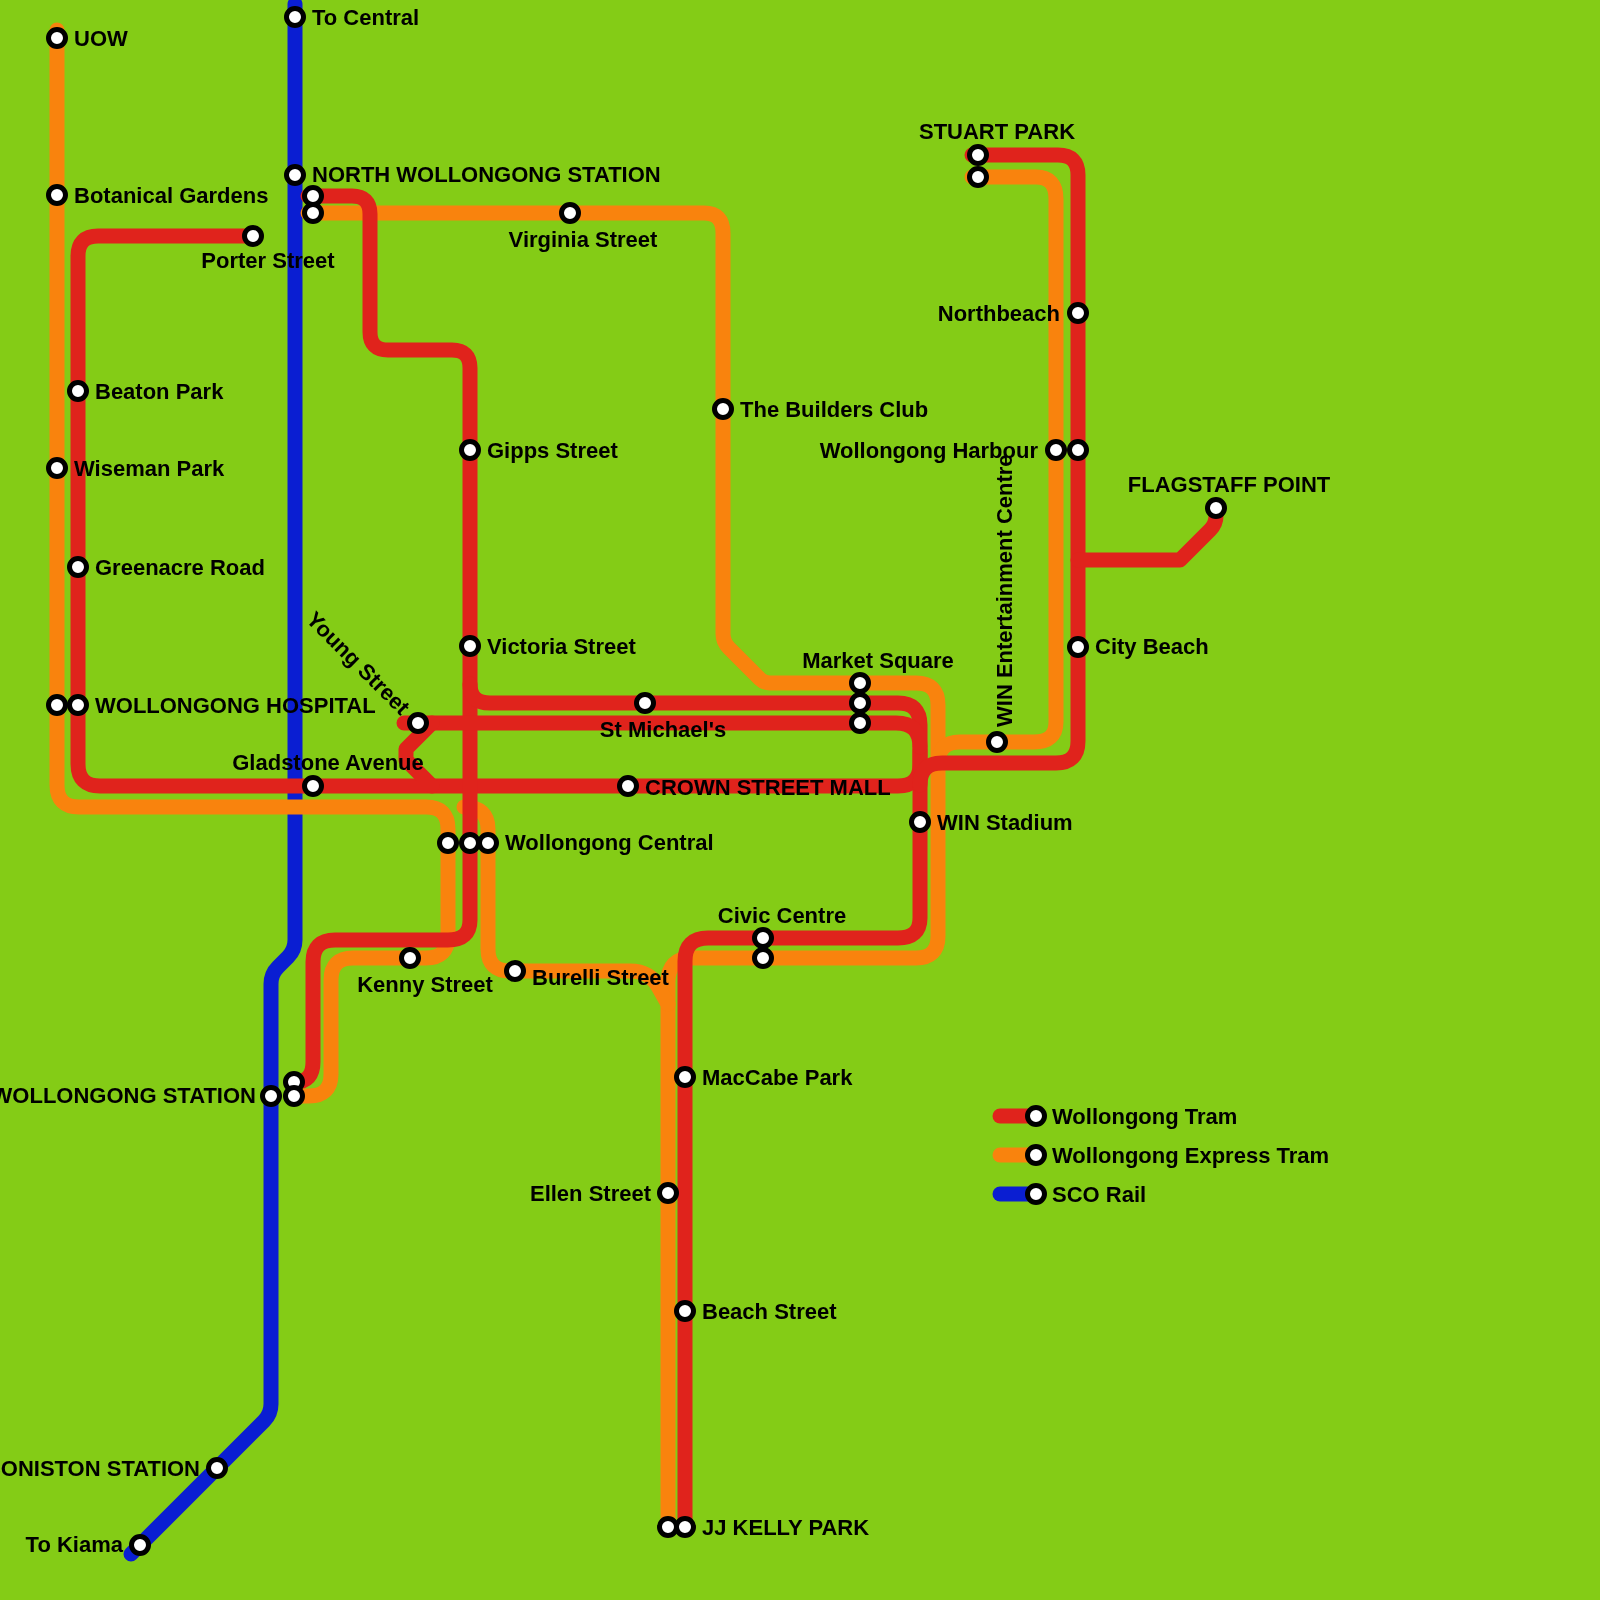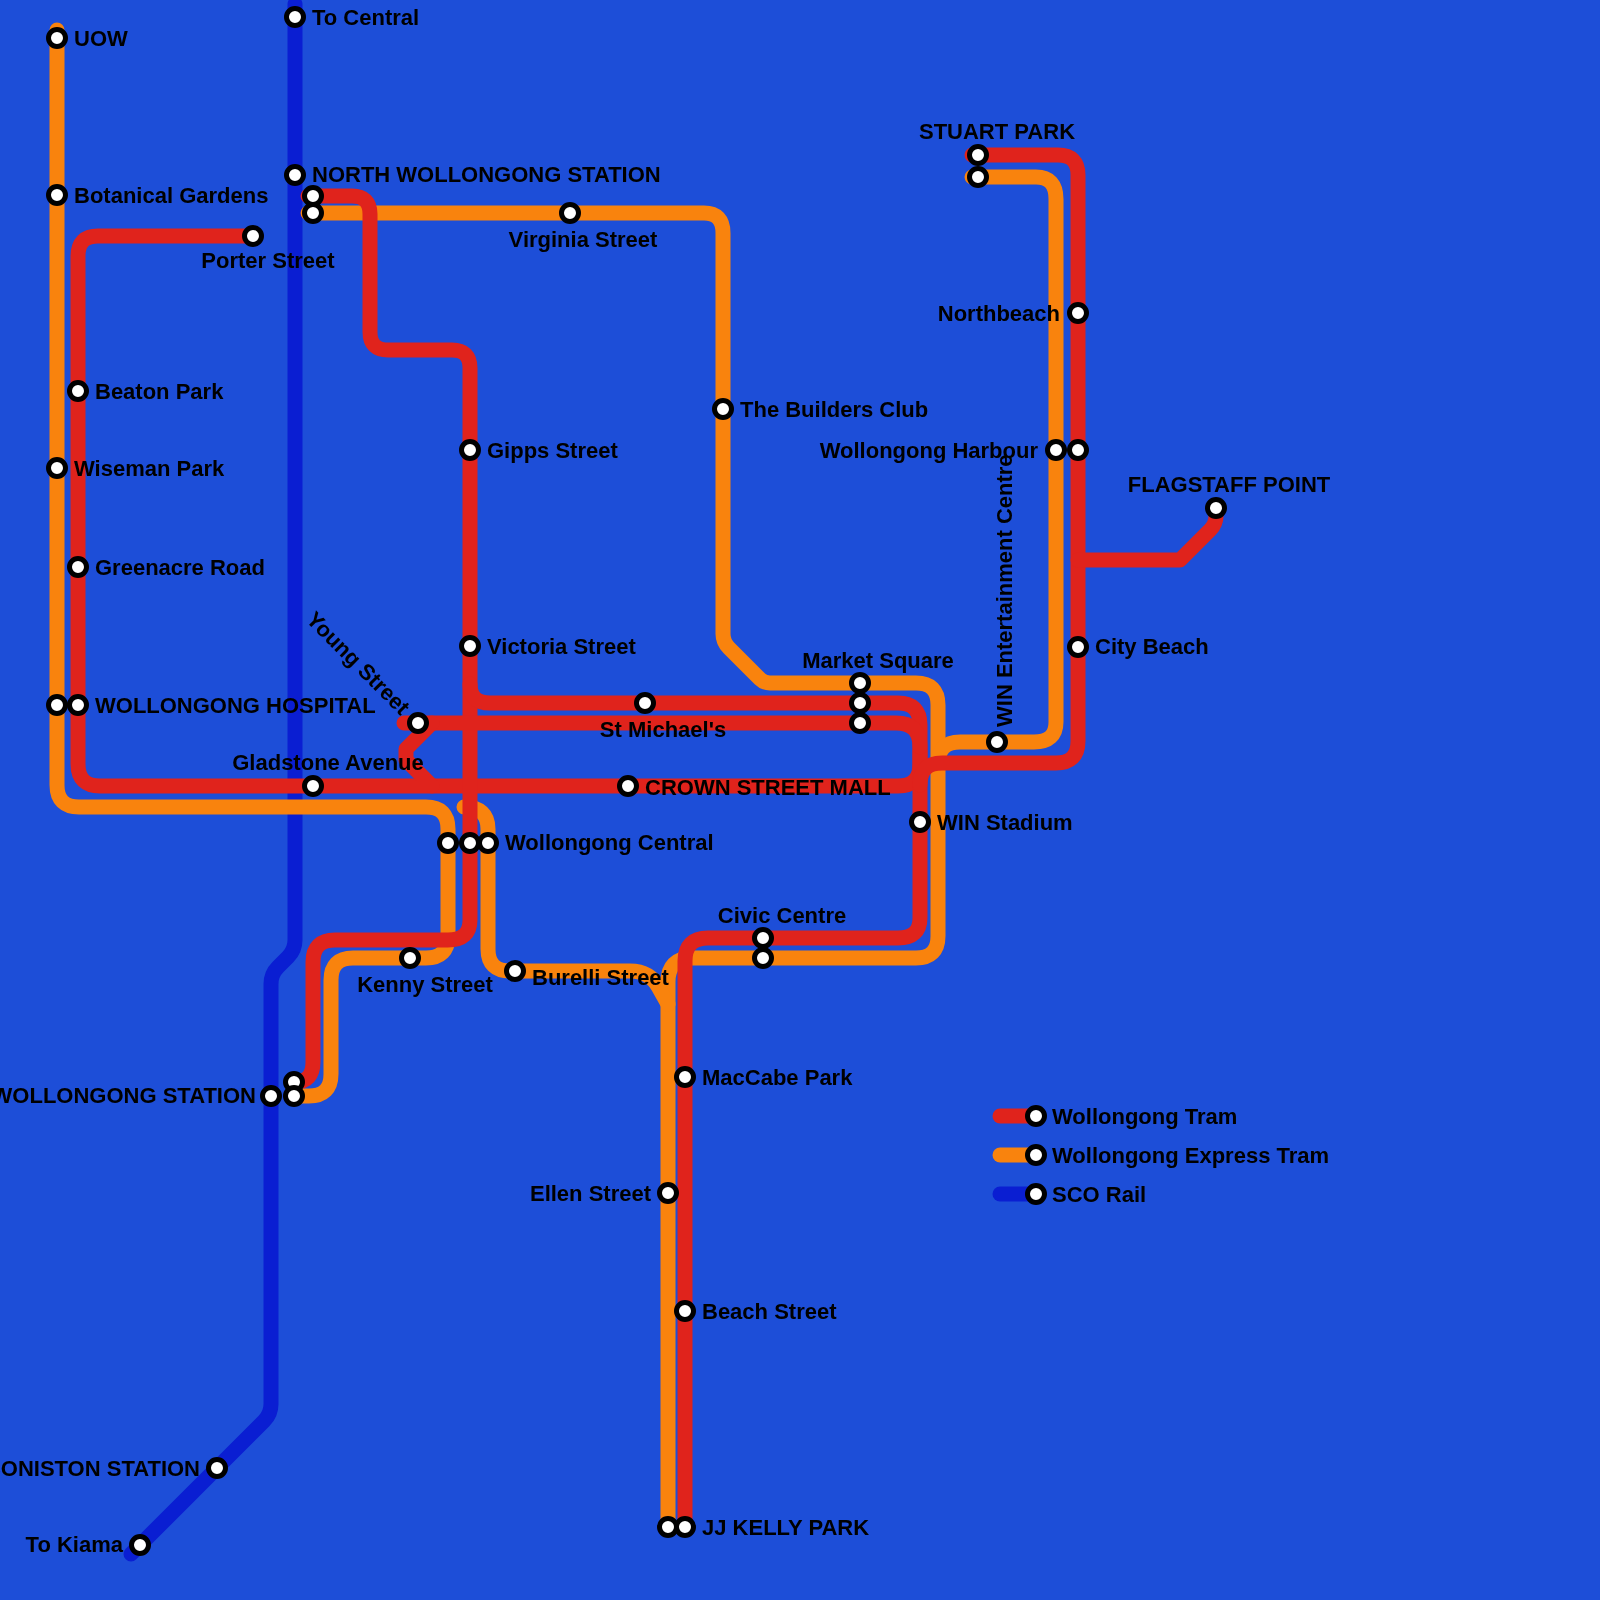--- a/index.html
+++ b/index.html
@@ -1,20 +1,20 @@
 <!DOCTYPE html>
 <html><head>
 <meta charset="utf-8">
 <style>
   html, body { margin: 0; padding: 0; background: #ffffff; }
   .map-container {
     position: relative;
     width: 1600px;
     height: 1600px;
-    background: #1d4ed8;
+    background: #84cc16;
     overflow: hidden;
   }
   svg { display: block; }
   text {
     font-family: "Liberation Sans", "DejaVu Sans", sans-serif;
     font-weight: bold;
     font-size: 22px;
     fill: #000000;
     dominant-baseline: central;
   }

